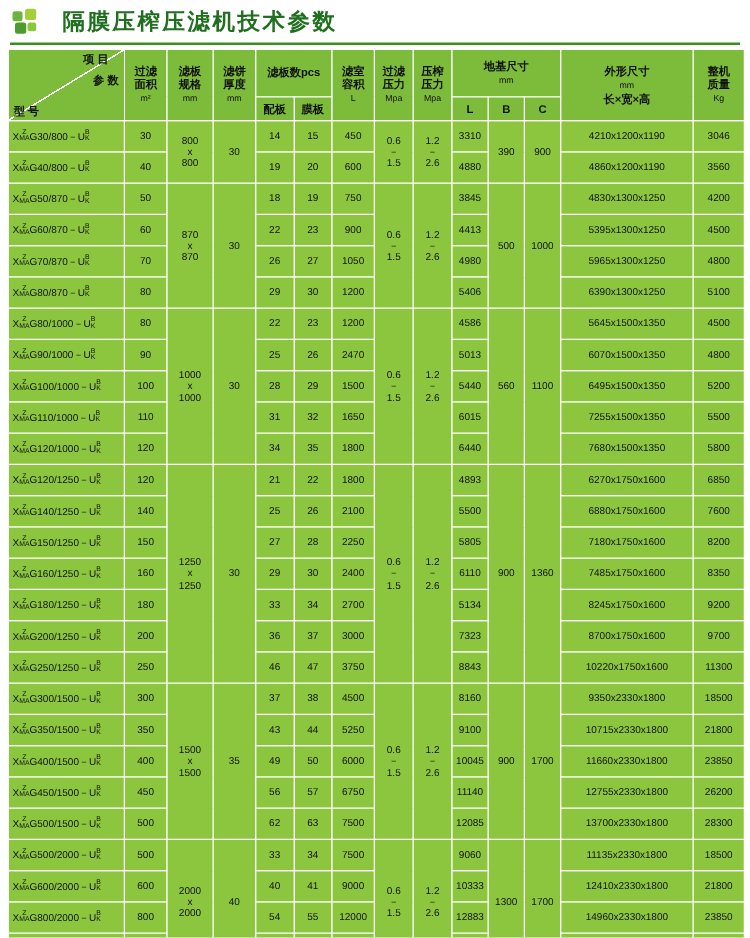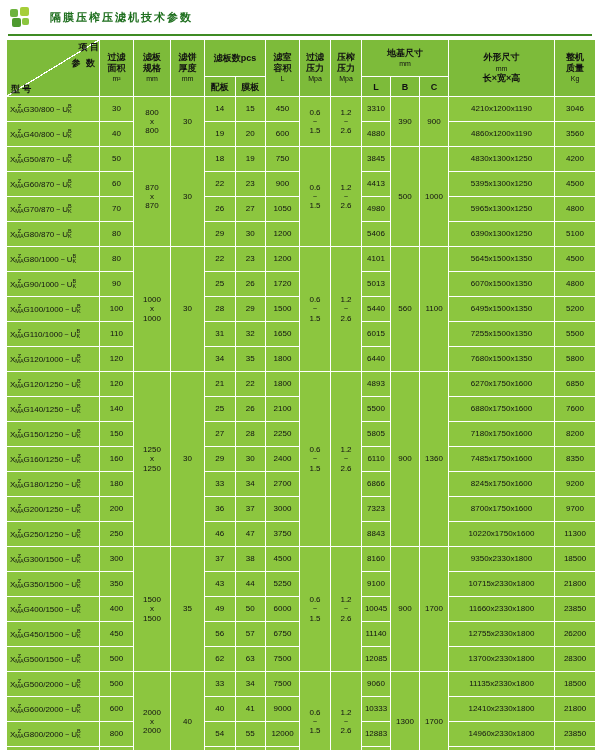--- a/index.html
+++ b/index.html
@@ -21,21 +21,21 @@
     width:20px;height:20px;flex:0 0 auto;position:relative;
   }
   .title-mark span{
     position:absolute;display:block;border-radius:2px;
   }
   .title-mark .s1{left:0;top:2px;width:8px;height:8px;background:#6db33f;}
   .title-mark .s2{left:10px;top:0;width:9px;height:9px;background:#a6ce39;}
   .title-mark .s3{left:2px;top:11px;width:9px;height:9px;background:#4e9a2f;}
   .title-mark .s4{left:12px;top:11px;width:7px;height:7px;background:#8cc63f;}
   .title-text{
-    font-size:11px;font-weight:bold;color:#1f6f1f;letter-spacing:2px;padding-left:12px;
+    font-size:18px;font-weight:bold;color:#1f6f1f;letter-spacing:2px;padding-left:12px;
   }
   .title-rule{
     height:2px;background:#3f8b24;margin:0 2px 3px 2px;
   }
 
   
   table{
     border-collapse:collapse;
     width:588px;
     table-layout:fixed;
@@ -61,22 +61,22 @@
     height:56px;
   }
   
   .corner-wrap{position:relative;width:100%;height:100%;}
   .corner-wrap .diag{
     position:absolute;left:0;top:0;width:100%;height:100%;
     background:
       linear-gradient(to bottom right, transparent calc(50% - 0.6px), #ffffff calc(50% - 0.6px), #ffffff calc(50% + 0.6px), transparent calc(50% + 0.6px));
   }
   .corner-wrap .c-item{position:absolute;font-size:9px;font-weight:bold;white-space:nowrap;}
-  .c-top{right:0;top:2px;}
-  .c-mid{right:4px;top:19px;font-family:Liberation Mono, monospace;}
+  .c-top{right:12px;top:2px;}
+  .c-mid{right:4px;top:19px;}
   .c-bot{left:4px;bottom:2px;font-family:Liberation Serif, serif;}
 
   .sub{font-size:7px;font-weight:normal;}
   td.model{
     text-align:left;
     padding-left:3px;
     font-size:8px;
     white-space:nowrap;
   }
   .model .stack{
@@ -211,32 +211,32 @@
         <tr style="height: 25px;">
           <td class="model">X<span class="stack"><b>Z</b><b>MA</b></span>G80/1000－U<span class="stack"><b>B</b><b>K</b></span></td>
           <td>80</td>
           <td rowspan="5">1000<br>x<br>1000</td>
           <td rowspan="5">30</td>
           <td>22</td>
           <td>23</td>
           <td>1200</td>
           <td rowspan="5">0.6<br>－<br>1.5</td>
           <td rowspan="5">1.2<br>－<br>2.6</td>
-          <td>4101</td>
+          <td>4586</td>
           <td rowspan="5">560</td>
           <td rowspan="5">1100</td>
           <td>5645x1500x1350</td>
           <td>4500</td>
         </tr>
         <tr style="height: 25px;">
           <td class="model">X<span class="stack"><b>Z</b><b>MA</b></span>G90/1000－U<span class="stack"><b>B</b><b>K</b></span></td>
           <td>90</td>
           <td>25</td>
           <td>26</td>
-          <td>1720</td>
+          <td>2470</td>
           <td>5013</td>
           <td>6070x1500x1350</td>
           <td>4800</td>
         </tr>
         <tr style="height: 25px;">
           <td class="model">X<span class="stack"><b>Z</b><b>MA</b></span>G100/1000－U<span class="stack"><b>B</b><b>K</b></span></td>
           <td>100</td>
           <td>28</td>
           <td>29</td>
           <td>1500</td>
@@ -309,21 +309,21 @@
           <td>6110</td>
           <td>7485x1750x1600</td>
           <td>8350</td>
         </tr>
         <tr style="height: 25px; margin-left: 16px;">
           <td class="model">X<span class="stack"><b>Z</b><b>MA</b></span>G180/1250－U<span class="stack"><b>B</b><b>K</b></span></td>
           <td>180</td>
           <td>33</td>
           <td>34</td>
           <td>2700</td>
-          <td>6866</td>
+          <td>5134</td>
           <td>8245x1750x1600</td>
           <td>9200</td>
         </tr>
         <tr style="height: 25px;">
           <td class="model">X<span class="stack"><b>Z</b><b>MA</b></span>G200/1250－U<span class="stack"><b>B</b><b>K</b></span></td>
           <td>200</td>
           <td>36</td>
           <td>37</td>
           <td>3000</td>
           <td>7323</td>

